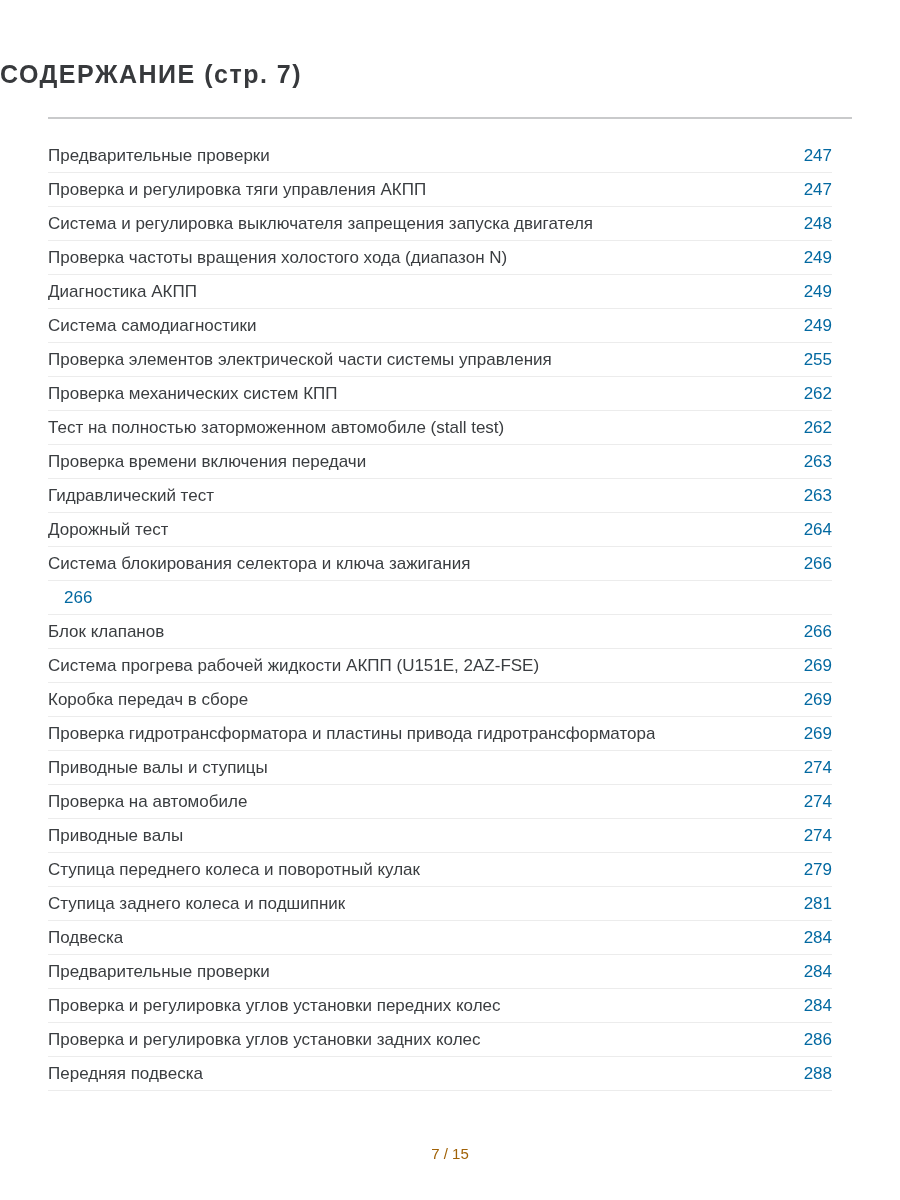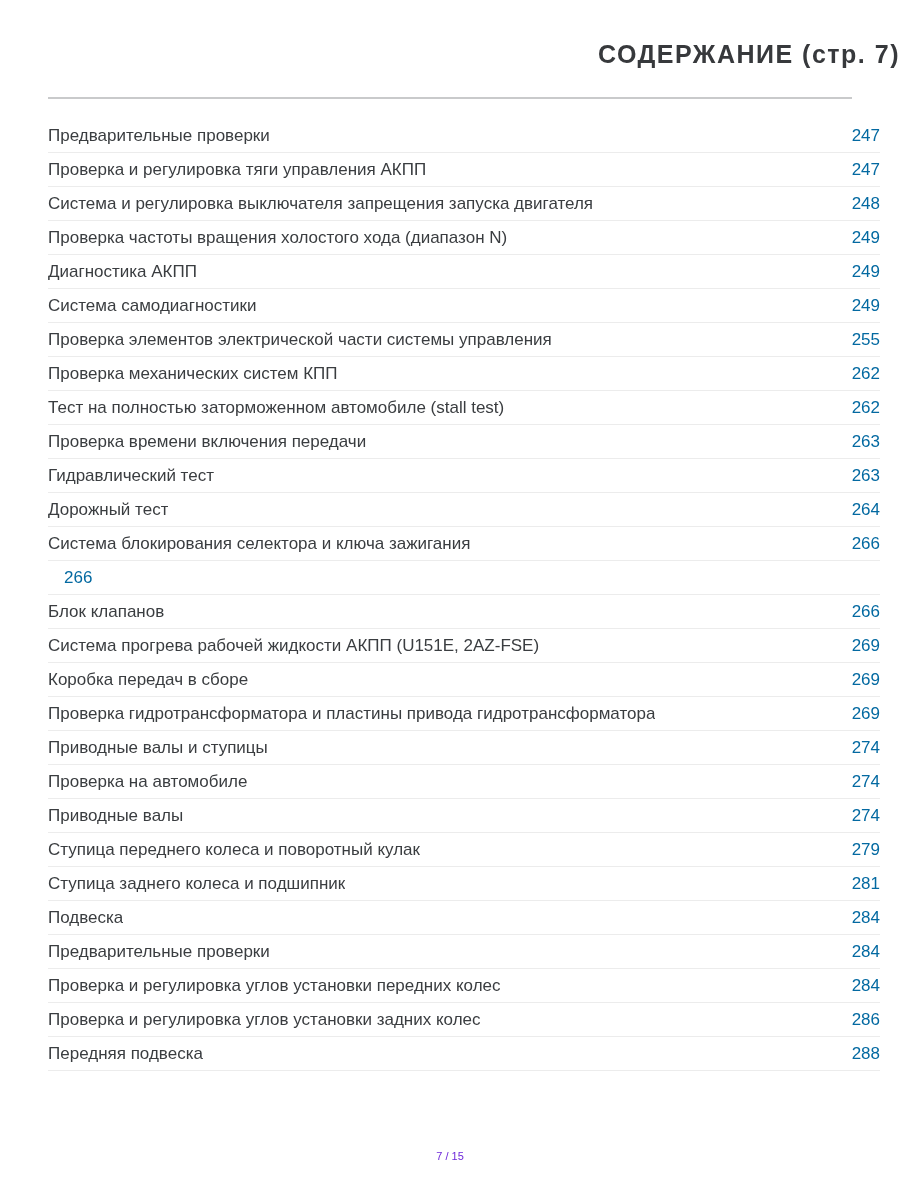--- a/index.html
+++ b/index.html
@@ -11,34 +11,34 @@
   .page {
     position: relative;
     width: 900px;
     height: 1200px;
     margin: 0 auto;
     background: #ffffff;
     box-sizing: border-box;
   }
   .page-title {
     margin: 0;
-    padding-top: 40px;
-    text-align: right;
+    padding-top: 60px;
+    text-align: left;
     font-size: 25px;
     font-weight: bold;
     letter-spacing: 1.5px;
     color: #37393c;
   }
   .header-rule {
     border: none;
     border-top: 2px solid #c9cacb;
     margin: 28px 48px 0 48px;
   }
   .toc-list {
-    margin: 20px 20px 0 48px;
+    margin: 20px 68px 0 48px;
   }
   .toc-row {
     display: flex;
     align-items: center;
     justify-content: space-between;
     height: 34px;
     border-bottom: 1px solid #ececec;
     box-sizing: border-box;
   }
   .toc-label {
@@ -52,22 +52,22 @@
     color: #0369a1;
     padding-left: 16px;
     flex-shrink: 0;
   }
   .page-footer {
     position: absolute;
     left: 0;
     right: 0;
     bottom: 38px;
     text-align: center;
-    font-size: 11px;
-    color: #6d28d9;
+    font-size: 15px;
+    color: #a16207;
   }
 </style>
 </head>
 <body>
 
 <div class="page">
 
   <h1 class="page-title">СОДЕРЖАНИЕ (стр. 7)</h1>
 
   <hr class="header-rule">

